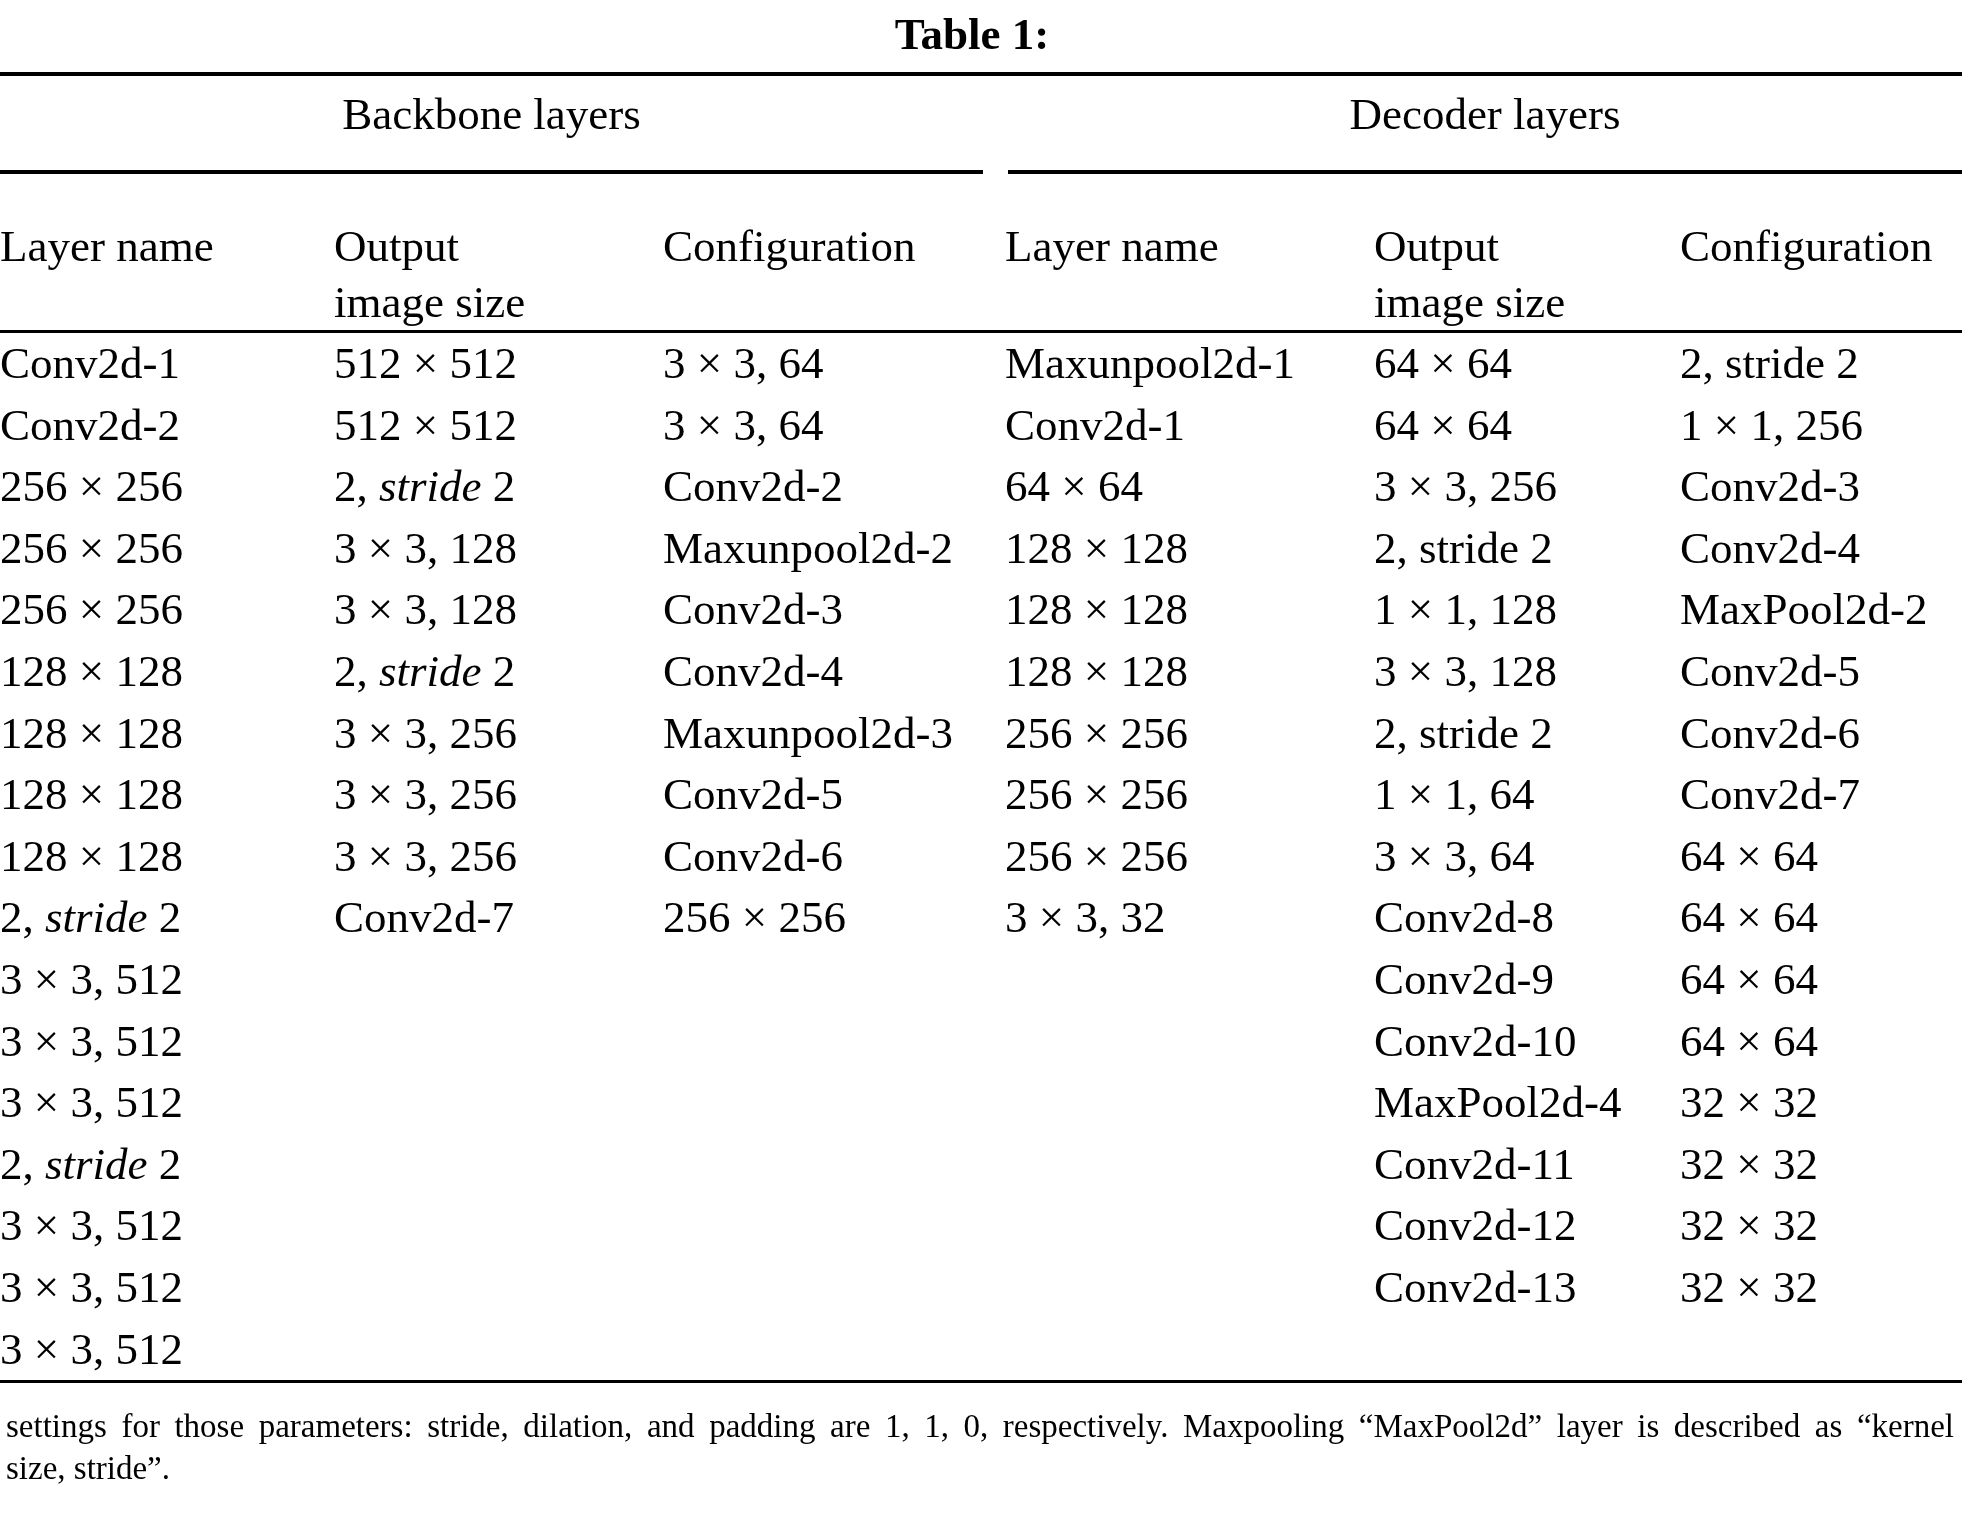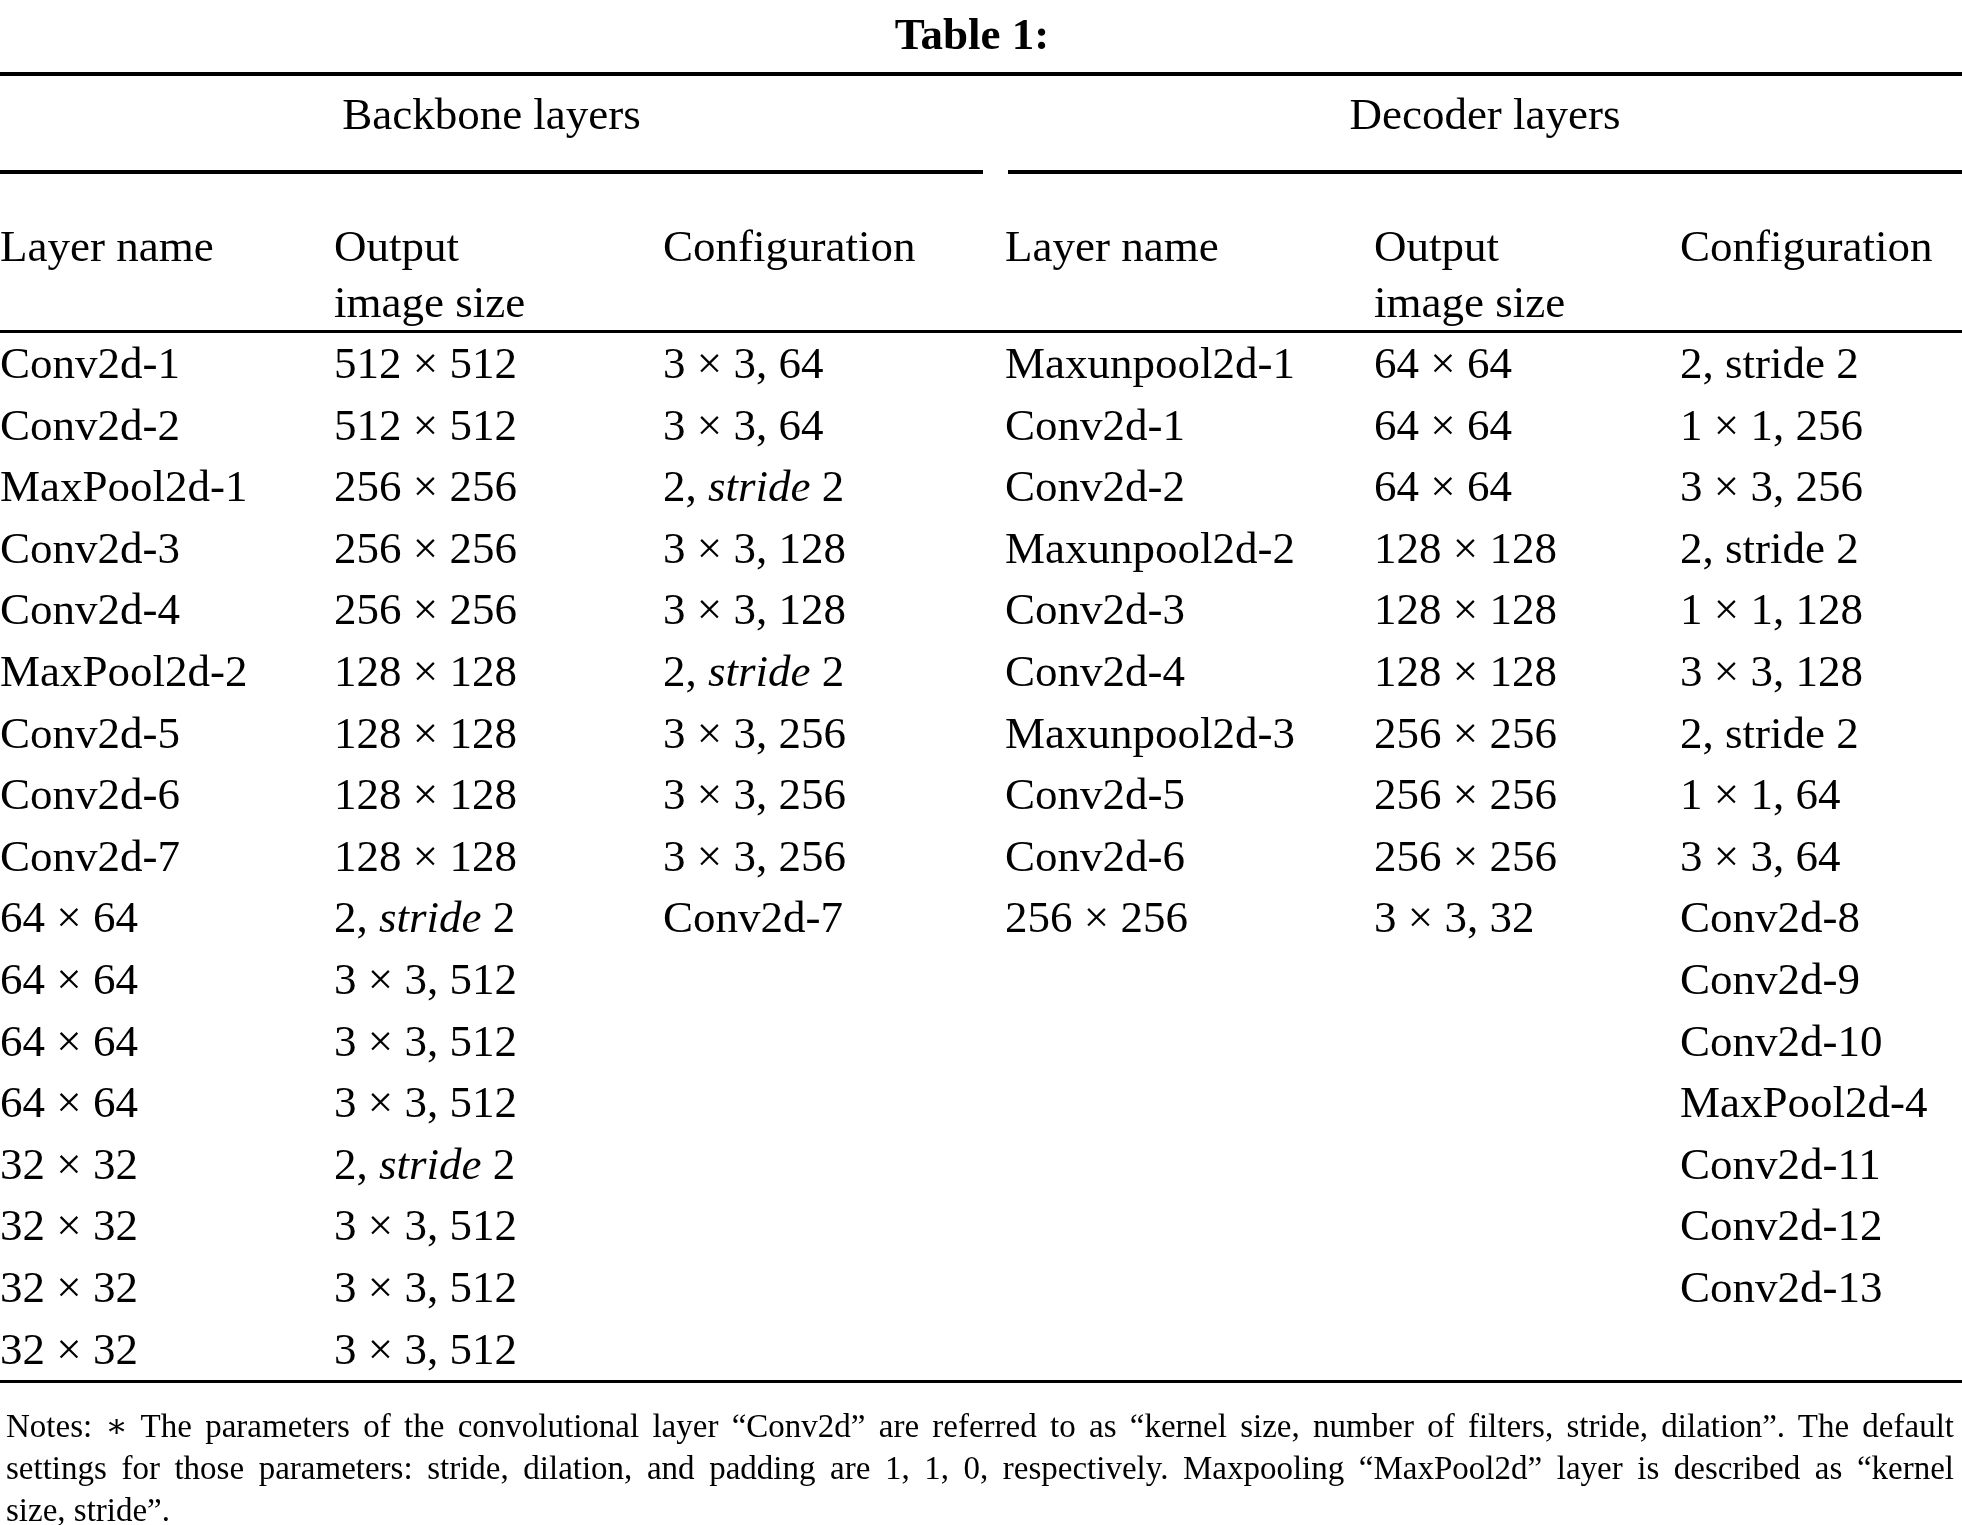--- a/index.html
+++ b/index.html
@@ -86,21 +86,20 @@
       <div class="dcell">3 × 3, 64</div>
       <div class="dcell">Maxunpool2d-1</div>
       <div class="dcell">64 × 64</div>
       <div class="dcell">2, stride 2</div>
       <div class="dcell">Conv2d-2</div>
       <div class="dcell">512 × 512</div>
       <div class="dcell">3 × 3, 64</div>
       <div class="dcell">Conv2d-1</div>
       <div class="dcell">64 × 64</div>
       <div class="dcell">1 × 1, 256</div>
-      <div class="dcell">MaxPool2d-1</div>
       <div class="dcell">256 × 256</div>
       <div class="dcell">2, <i>stride</i> 2</div>
       <div class="dcell">Conv2d-2</div>
       <div class="dcell">64 × 64</div>
       <div class="dcell">3 × 3, 256</div>
       <div class="dcell">Conv2d-3</div>
       <div class="dcell">256 × 256</div>
       <div class="dcell">3 × 3, 128</div>
       <div class="dcell">Maxunpool2d-2</div>
       <div class="dcell">128 × 128</div>
@@ -180,18 +179,17 @@
       <div class="dcell">32 × 32</div>
       <div class="dcell">3 × 3, 512</div>
       <div class="dcell"></div>
       <div class="dcell"></div>
       <div class="dcell"></div>
     </div>
 
   <div class="rule thin"></div>
 
   <div class="notes" id="notes">
-      <div class="line just">Notes: ∗ The parameters of the convolutional layer “Conv2d” are referred to as “kernel size, number of filters, stride, dilation”. The default</div>
       <div class="line just">settings for those parameters: stride, dilation, and padding are 1, 1, 0, respectively. Maxpooling “MaxPool2d” layer is described as “kernel</div>
       <div class="line">size, stride”.</div>
     </div>
 
 </div>
 
 </body></html>

